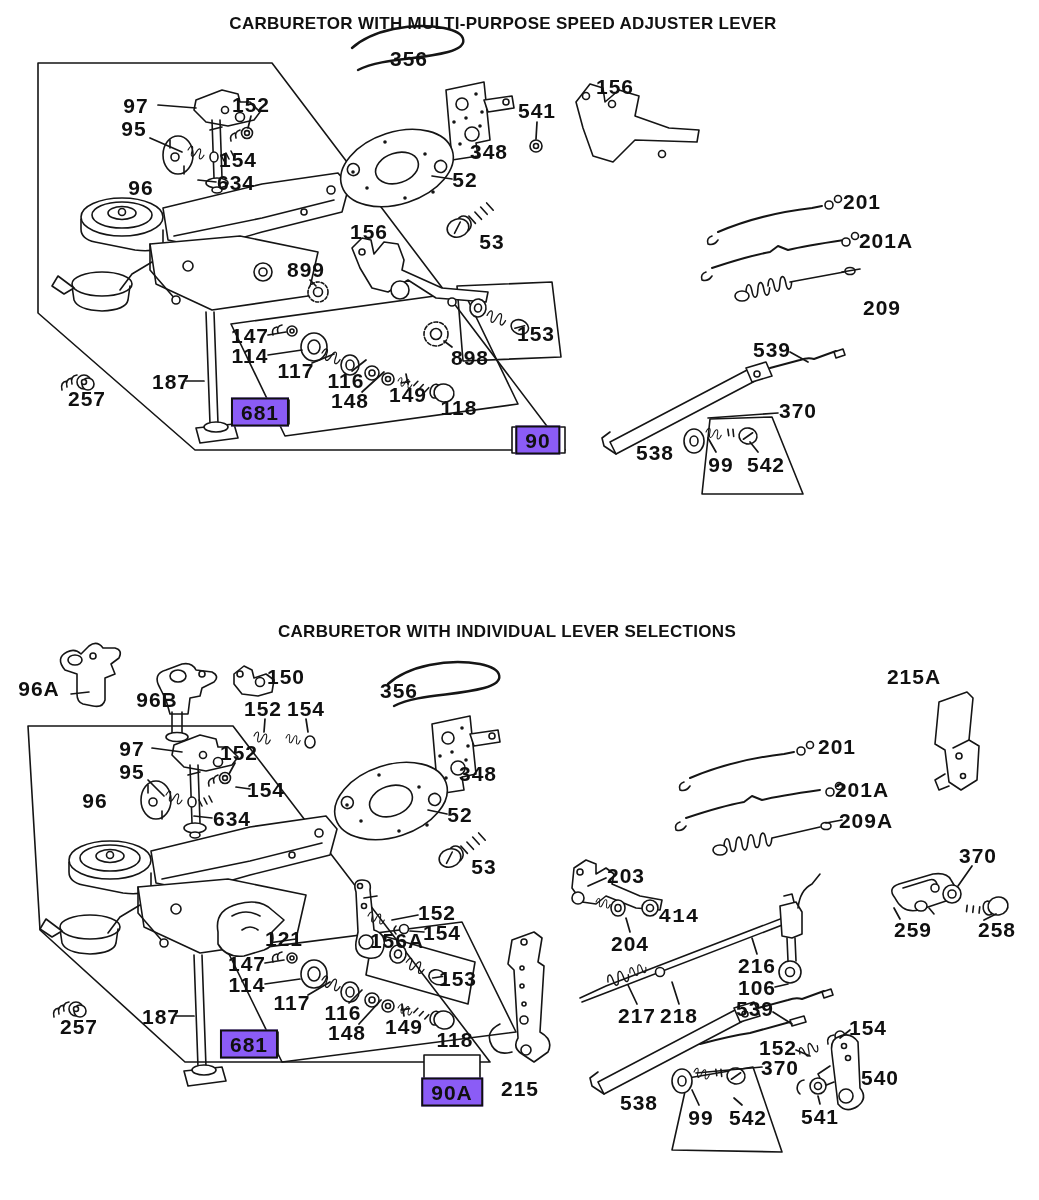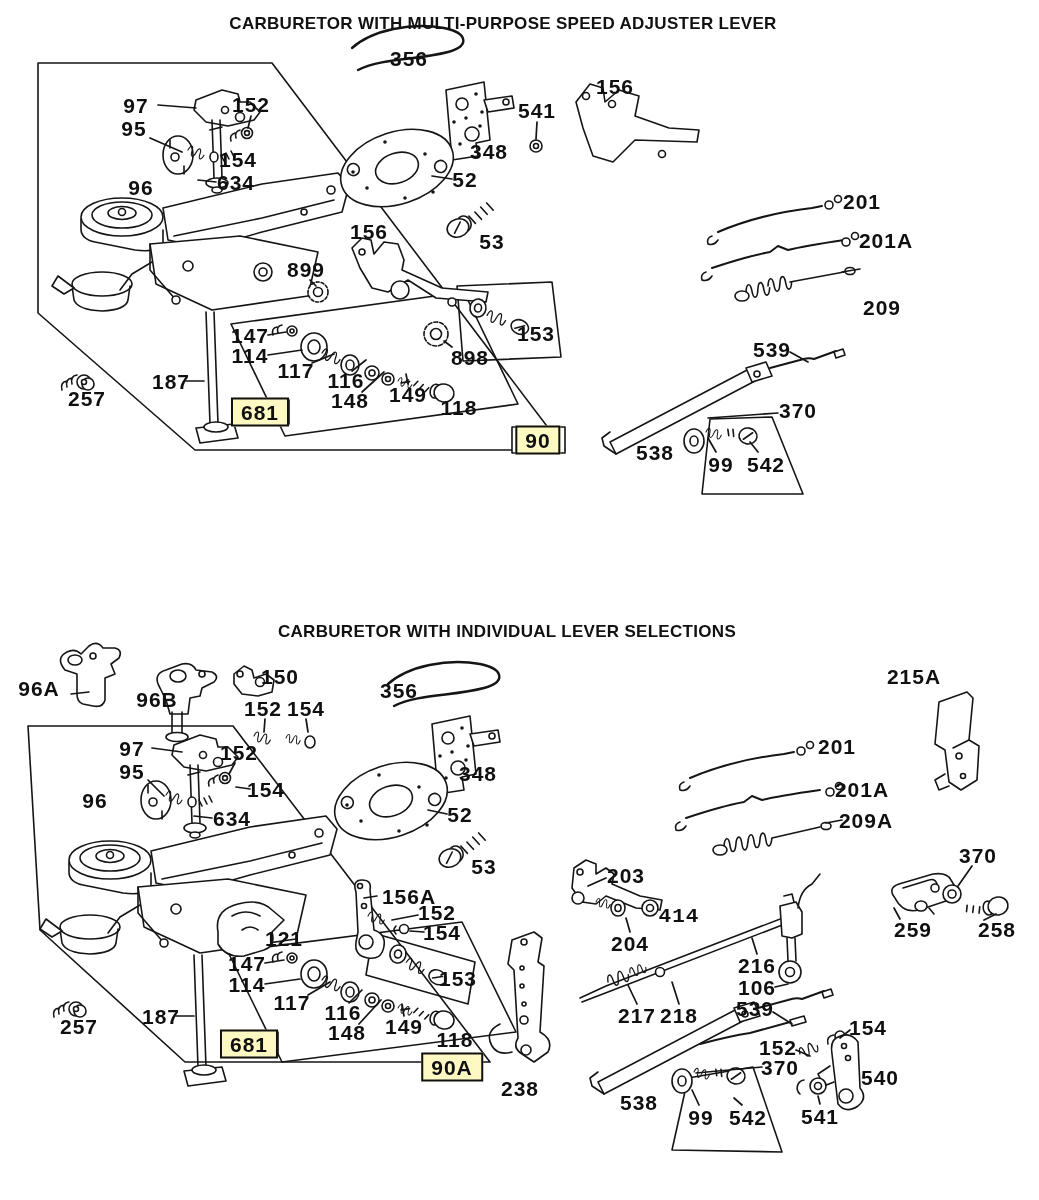--- a/index.html
+++ b/index.html
@@ -3,21 +3,21 @@
 <meta charset="utf-8">
 <style>
   html,body{margin:0;padding:0;background:#e8e8e8;}
   .canvas{position:relative;width:1039px;height:1200px;background:#ffffff;overflow:hidden;
           font-family:"Liberation Sans",sans-serif;}
   .title{position:absolute;font-weight:bold;font-size:17px;letter-spacing:.3px;color:#111;
          text-align:center;white-space:nowrap;transform:translateX(-50%);}
   #labels-layer{position:absolute;left:0;top:0;width:100%;height:100%;pointer-events:none;}
   .callout{position:absolute;transform:translate(-50%,-50%);font-weight:bold;font-size:21px;
            color:#101010;white-space:nowrap;line-height:1;letter-spacing:1px;}
-  .callout.boxed{border:2.5px solid #101010;padding:2px 8px;background:#fef9c3;}
+  .callout.boxed{border:2.5px solid #101010;padding:2px 8px;background:#8b5cf6;}
   svg.art{position:absolute;left:0;top:0;}
 </style>
 </head>
 <body>
 
 <div class="canvas">
 
   <svg class="art" width="1039" height="1200" viewBox="0 0 1039 1200">
     <defs>
       <path id="spring" d="M0,0 c2,-9 6,-9 6,0 c0,9 4,9 6,0 c2,-9 6,-9 6,0 c0,9 4,9 6,0" fill="none"></path>
@@ -525,39 +525,39 @@
       <span class="callout" style="left: 798px; top: 410px;">370</span>
       <span class="callout" style="left: 721px; top: 464px;">99</span>
       <span class="callout" style="left: 766px; top: 464px;">542</span>
       <span class="callout" style="left: 655px; top: 452px;">538</span>
       <span class="callout" style="left: 87px; top: 398px;">257</span>
       <span class="callout" style="left: 171px; top: 381px;">187</span>
       <span class="callout boxed" style="left: 260px; top: 412px;">681</span>
       <span class="callout boxed" style="left: 538px; top: 440px;">90</span>
       <span class="callout" style="left: 39px; top: 688px;">96A</span>
       <span class="callout" style="left: 157px; top: 699px;">96B</span>
-      <span class="callout" style="left: 280px; top: 676px; text-align: center;">150</span>
+      <span class="callout" style="left: 286px; top: 676px; text-align: center;">150</span>
       <span class="callout" style="left: 263px; top: 708px;">152</span>
       <span class="callout" style="left: 306px; top: 708px;">154</span>
       <span class="callout" style="left: 132px; top: 748px;">97</span>
       <span class="callout" style="left: 132px; top: 771px;">95</span>
       <span class="callout" style="left: 95px; top: 800px;">96</span>
       <span class="callout" style="left: 239px; top: 752px;">152</span>
       <span class="callout" style="left: 266px; top: 789px;">154</span>
       <span class="callout" style="left: 232px; top: 818px;">634</span>
       <span class="callout" style="left: 399px; top: 690px;">356</span>
       <span class="callout" style="left: 478px; top: 773px;">348</span>
       <span class="callout" style="left: 460px; top: 814px;">52</span>
       <span class="callout" style="left: 484px; top: 866px;">53</span>
       <span class="callout" style="left: 914px; top: 676px;">215A</span>
       <span class="callout" style="left: 837px; top: 746px;">201</span>
       <span class="callout" style="left: 862px; top: 789px;">201A</span>
       <span class="callout" style="left: 866px; top: 820px;">209A</span>
       <span class="callout" style="left: 284px; top: 938px;">121</span>
-      <span class="callout" style="left: 397px; top: 896px; margin-left: 12px;">156A</span>
+      <span class="callout" style="left: 397px; top: 940px;">156A</span>
       <span class="callout" style="left: 437px; top: 912px;">152</span>
       <span class="callout" style="left: 442px; top: 932px;">154</span>
       <span class="callout" style="left: 458px; top: 978px;">153</span>
       <span class="callout" style="left: 247px; top: 963px;">147</span>
       <span class="callout" style="left: 247px; top: 984px;">114</span>
       <span class="callout" style="left: 292px; top: 1002px;">117</span>
       <span class="callout" style="left: 343px; top: 1012px;">116</span>
       <span class="callout" style="left: 347px; top: 1032px;">148</span>
       <span class="callout" style="left: 404px; top: 1026px;">149</span>
       <span class="callout" style="left: 455px; top: 1039px;">118</span>
@@ -568,22 +568,22 @@
       <span class="callout" style="left: 757px; top: 987px;">106</span>
       <span class="callout" style="left: 755px; top: 1008px;">539</span>
       <span class="callout" style="left: 637px; top: 1015px;">217</span>
       <span class="callout" style="left: 679px; top: 1015px;">218</span>
       <span class="callout" style="left: 978px; top: 855px;">370</span>
       <span class="callout" style="left: 913px; top: 929px;">259</span>
       <span class="callout" style="left: 997px; top: 929px;">258</span>
       <span class="callout" style="left: 79px; top: 1026px;">257</span>
       <span class="callout" style="left: 161px; top: 1016px;">187</span>
       <span class="callout boxed" style="left: 249px; top: 1044px;">681</span>
-      <span class="callout boxed" style="left: 452px; top: 1067px;">90A</span>
-      <span class="callout" style="left: 520px; top: 1088px;">238</span>
+      <span class="callout boxed" style="left: 452px; top: 1092px;">90A</span>
+      <span class="callout" style="left: 520px; top: 1088px;">215</span>
       <span class="callout" style="left: 639px; top: 1102px;">538</span>
       <span class="callout" style="left: 701px; top: 1117px;">99</span>
       <span class="callout" style="left: 748px; top: 1117px;">542</span>
       <span class="callout" style="left: 778px; top: 1047px;">152</span>
       <span class="callout" style="left: 780px; top: 1067px;">370</span>
       <span class="callout" style="left: 868px; top: 1027px;">154</span>
       <span class="callout" style="left: 880px; top: 1077px;">540</span>
       <span class="callout" style="left: 820px; top: 1116px;">541</span>
     </div>
 

